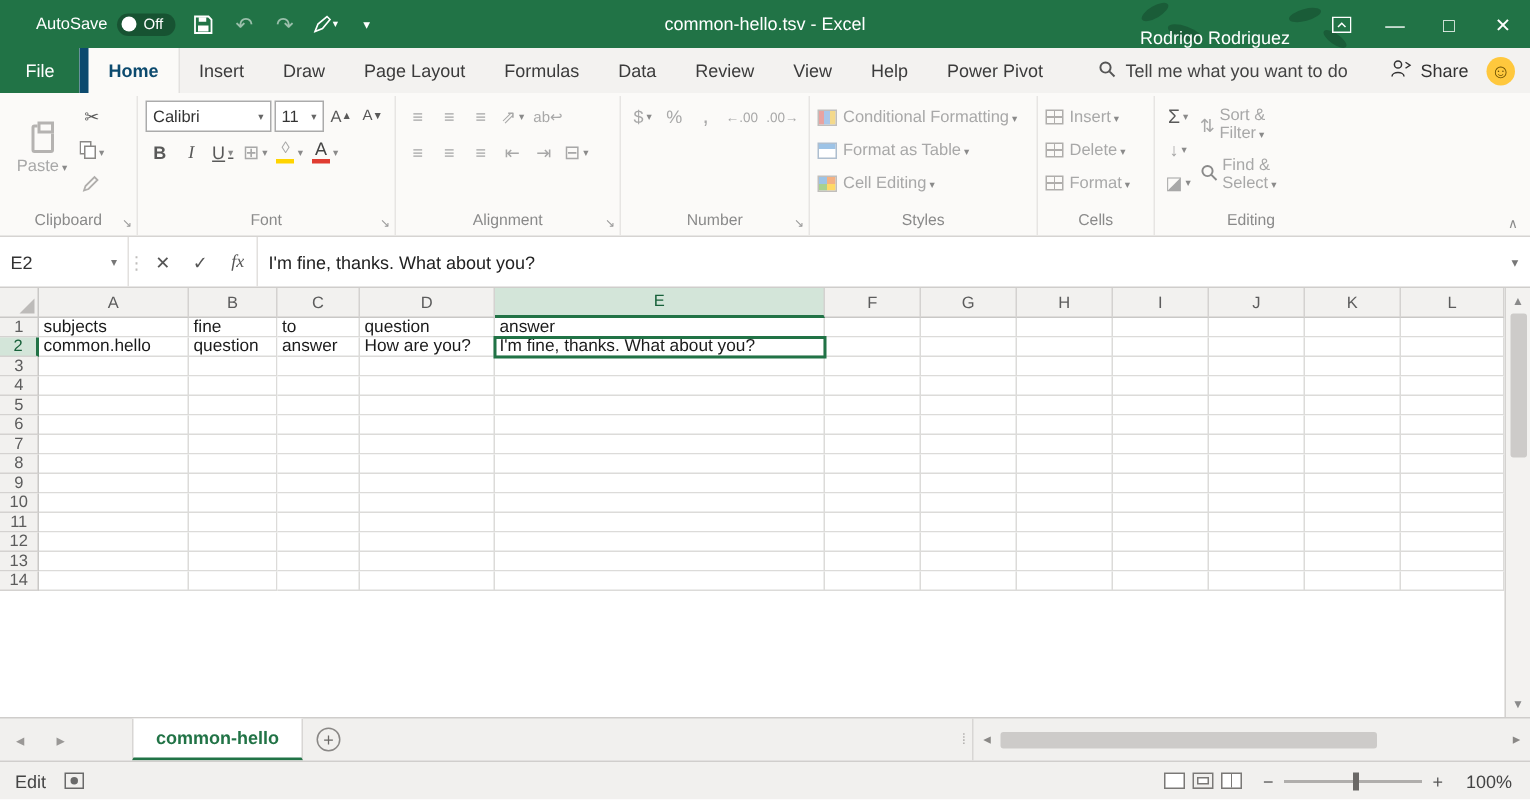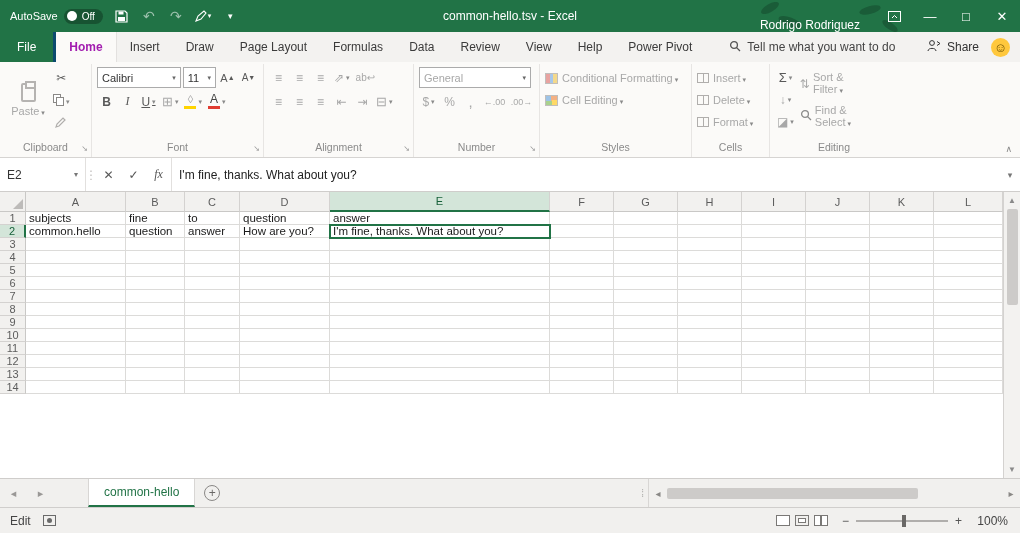--- a/index.html
+++ b/index.html
@@ -1,38 +1,38 @@
 <!DOCTYPE html>
 <html><head>
 <meta charset="utf-8">
 <style>
   *{box-sizing:border-box;margin:0;padding:0}
   body{width:1020px;height:533px;overflow:hidden;background:#fff;display:flex;flex-direction:column;
        font-family:"Liberation Sans",sans-serif;font-size:12px;color:#333}
 
   
   .titlebar{flex:0 0 32px;background:#217346;color:#fff;display:flex;align-items:center;position:relative;font-size:12px}
-  .qat{display:flex;align-items:center;gap:11px;margin-left:10px}
+  .qat{display:flex;align-items:center;gap:11px;margin-left:24px}
   .autosave{display:flex;align-items:center;gap:6px;font-size:11px}
   .toggle{display:flex;align-items:center;gap:5px;background:rgba(0,0,0,.28);border-radius:9px;padding:2px 8px 2px 3px;font-size:10px}
   .toggle::before{content:'';width:10px;height:10px;border-radius:50%;background:#fff}
   .qbtn{display:inline-flex;align-items:center;justify-content:center;min-width:16px;font-size:14px;color:#fff}
   .dim{opacity:.55}
   .tiny-dd{font-size:7px;margin-left:1px}
   .title-center{position:absolute;left:50%;transform:translateX(-50%);white-space:nowrap}
   .tright{margin-left:auto;display:flex;align-items:flex-end;height:100%;position:relative;z-index:2}
   .username{margin-right:16px}
   .winbtn{width:36px;height:100%;display:flex;align-items:center;justify-content:center;font-size:13px}
   .leaves{position:absolute;pointer-events:none}
 
   
   .tabrow{flex:0 0 30px;background:#f3f2f0;display:flex;align-items:stretch;color:#3b3b3b;position:relative}
   .tab{padding:0 13px;display:flex;align-items:center;white-space:nowrap}
   .tab.file{background:#217346;color:#fff;padding:0 17px}
-  .tab.active{background:#fbfaf8;color:#a21caf;border-left:3px solid #0c4a6e;border-right:1px solid #e3e1df;font-weight:700}
+  .tab.active{background:#fbfaf8;color:#0c4a6e;border-left:6px solid #0c4a6e;border-right:1px solid #e3e1df;font-weight:700}
   .tellme{display:flex;align-items:center;gap:6px;margin-left:24px;color:#444;white-space:nowrap}
   .share{margin-left:auto;display:flex;align-items:center;gap:6px;padding:0 12px;color:#333}
   .smiley{width:19px;height:19px;border-radius:50%;background:#ffc83d;color:#6b4f00;display:flex;align-items:center;justify-content:center;margin-right:10px;font-size:13px;align-self:center}
 
   
   .ribbon{flex:0 0 96px;background:#fbfaf8;border-bottom:1px solid #d6d4d2;display:flex;position:relative;padding-top:2px}
   .rgroup{position:relative;display:flex;flex-direction:column;border-right:1px solid #e7e5e3;padding:3px 5px 0}
   .rlabel{margin-top:auto;height:17px;line-height:14px;text-align:center;font-size:10.5px;color:#8a8a8a}
   .launch{position:absolute;right:3px;bottom:4px;font-size:8px;color:#9a9a9a;line-height:8px}
   .frow{display:flex;align-items:center;gap:2px;margin-bottom:3px}
@@ -80,21 +80,21 @@
   .cell{border-right:1px solid #dcdbd9;border-bottom:1px solid #dcdbd9;font-size:11.5px;display:flex;align-items:center;padding:0 3px;white-space:nowrap;overflow:hidden;background:#fff;color:#1a1a1a}
   .cell.active{outline:2px solid #217346;outline-offset:-1px;position:relative;z-index:2}
   .vscroll{flex:0 0 17px;background:#f3f2f0;border-left:1px solid #d4d2d0;display:flex;flex-direction:column;align-items:center;font-size:8px;color:#8a8a8a}
   .varrow{height:17px;display:flex;align-items:center;justify-content:center;width:100%}
   .vthumb{width:11px;height:96px;background:#cdcbc9;border-radius:2px}
 
   
   .sheetbar{flex:0 0 29px;background:#f1f0ee;border-top:1px solid #cfcdcb;display:flex;align-items:stretch;font-size:12px}
   .snav{width:27px;display:flex;align-items:center;justify-content:center;color:#9a9896;font-size:11px}
   .sgap{width:34px}
-  .sheettab{background:#fff;color:#217346;font-weight:400;padding:0 15px;display:flex;align-items:center;border-left:1px solid #d8d6d4;border-right:1px solid #d8d6d4;border-bottom:2px solid #217346}
+  .sheettab{background:#fff;color:#217346;font-weight:700;padding:0 15px;display:flex;align-items:center;border-left:1px solid #d8d6d4;border-right:1px solid #d8d6d4;border-bottom:2px solid #217346}
   .addsheet{width:34px;display:flex;align-items:center;justify-content:center}
   .addsheet span{width:16px;height:16px;border:1px solid #8a8886;border-radius:50%;display:flex;align-items:center;justify-content:center;font-size:12px;color:#6a6866;line-height:1}
   .hsplit{margin-left:auto;display:flex;align-items:center;color:#b0aeac;padding:0 4px;font-size:10px}
   .hscroll{width:372px;display:flex;align-items:center;border-left:1px solid #d8d6d4}
   .harrow{width:18px;display:flex;align-items:center;justify-content:center;color:#8a8886;font-size:10px}
   .htrack{flex:1;height:13px;background:#f1f0ee;display:flex;align-items:center}
   .hthumb{width:75%;height:11px;background:#cdcbc9;border-radius:2px}
 
   
   .statusbar{flex:0 0 26px;background:#f1f0ee;border-top:1px solid #d0cecc;display:flex;align-items:center;color:#444}
@@ -291,40 +291,38 @@
       <span class="sbtn gray">⇤</span>
       <span class="sbtn gray">⇥</span>
       <span class="sbtn gray dd" style="font-size:13px">⊟</span>
     </div>
     <div class="rlabel">Alignment</div>
     <span class="launch">↘</span>
   </div>
 
   <div class="rgroup" style="width:126px">
     <div class="frow">
-      <div class="combo" style="width:112px;color:#a8a8a8">
-        <span>General</span>
-          <span class="arr">▾</span>
-      </div>
-    </div>
-    <div class="frow">
       <span class="sbtn gray dd">$</span>
       <span class="sbtn gray">%</span>
       <span class="sbtn gray" style="font-size:15px">,</span>
       <span class="sbtn gray" style="font-size:9px">←.00</span>
       <span class="sbtn gray" style="font-size:9px">.00→</span>
     </div>
     <div class="rlabel">Number</div>
     <span class="launch">↘</span>
   </div>
 
   <div class="rgroup" style="width:152px">
     <div class="lbl-row">
       <span class="ico-cf"></span>
       <span class="dd">Conditional Formatting</span>
+    </div>
+    <div class="lbl-row">
+      <span class="ico-table"></span>
+      <span class="dd">Format as Table</span>
     </div>
     <div class="lbl-row">
       <span class="ico-styles"></span>
       <span class="dd">Cell Editing</span>
     </div>
     <div class="rlabel">Styles</div>
   </div>
 
   <div class="rgroup" style="width:78px">
     <div class="lbl-row">

